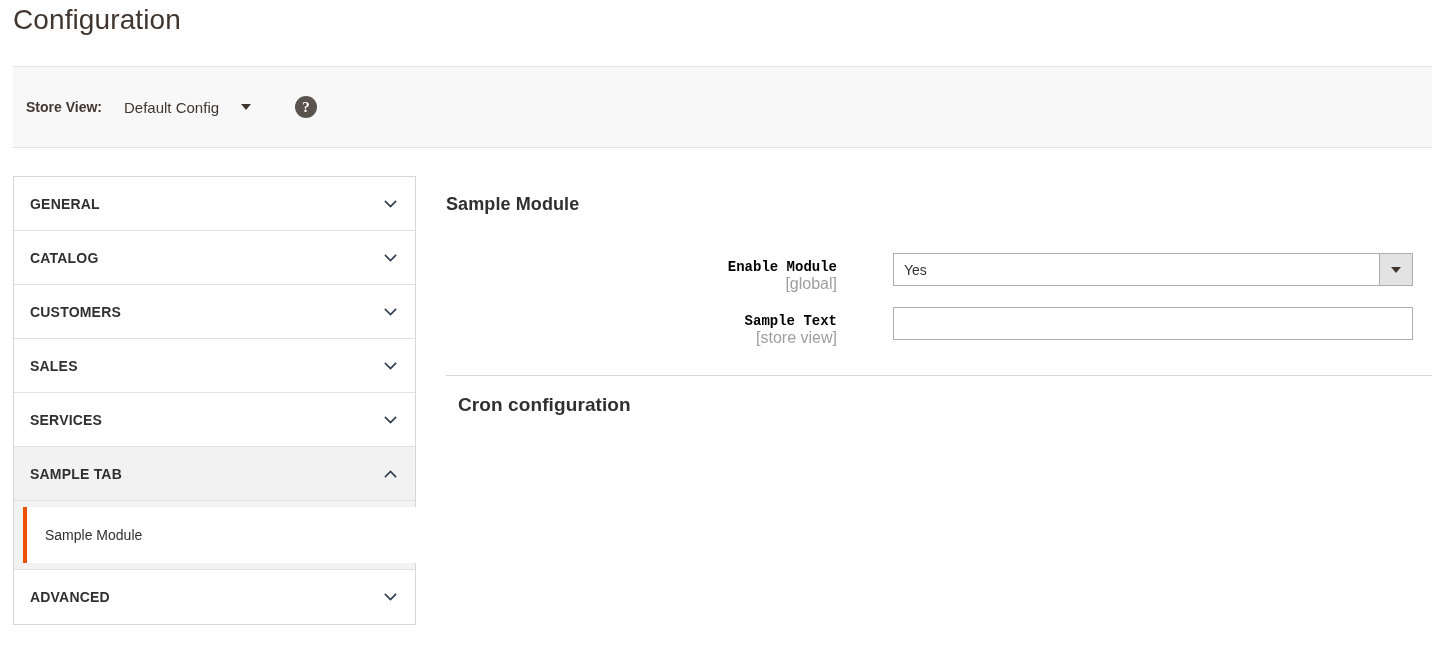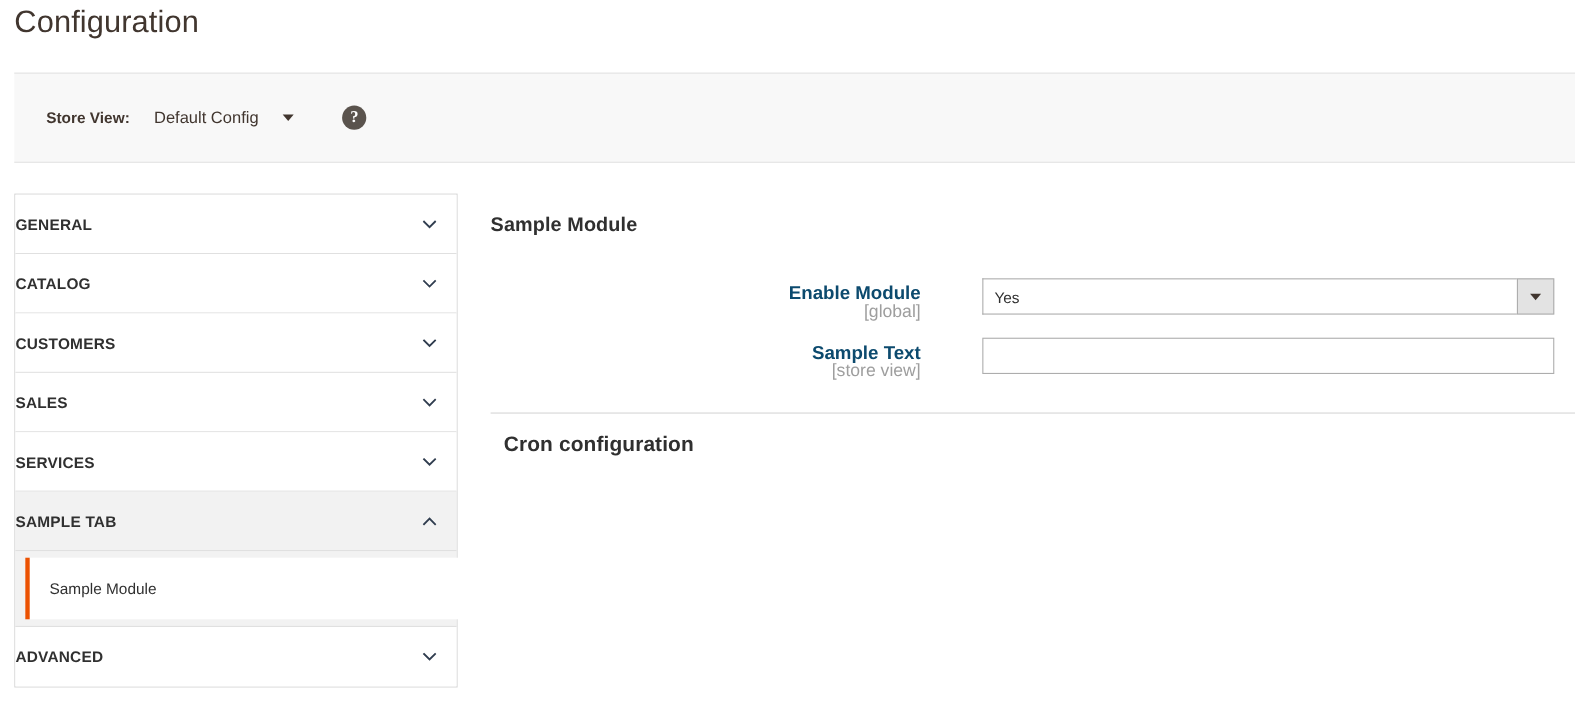--- a/index.html
+++ b/index.html
@@ -29,21 +29,21 @@
     position: absolute;
     left: 13px; top: 66px;
     width: 1419px; height: 82px;
     background: #f8f8f8;
     border-top: 1px solid #e3e3e3;
     border-bottom: 1px solid #e3e3e3;
     display: flex;
     align-items: center;
   }
   .switcher-label {
-    margin-left: 29px;
+    margin-left: 13px;
     font-size: 14px;
     font-weight: bold;
     color: #41362f;
     white-space: nowrap;
   }
   .switcher-select {
     margin-left: 22px;
     display: flex;
     align-items: center;
     cursor: pointer;
@@ -90,20 +90,21 @@
     height: 54px;
     display: flex;
     align-items: center;
     border-bottom: 1px solid #e0e0e0;
     background: #ffffff;
     cursor: pointer;
   }
   .nav-section:last-child > .nav-head { border-bottom: none; }
   .nav-head.active { background: #f2f2f2; }
   .nav-head .title {
+    margin-left: 16px;
     font-size: 14px;
     font-weight: bold;
     color: #303030;
     letter-spacing: 0.2px;
     text-transform: uppercase;
     white-space: nowrap;
   }
   .chev {
     position: absolute;
     right: 18px; top: 50%;
@@ -155,25 +156,26 @@
     align-items: flex-start;
     margin-bottom: 16px;
   }
   .field-label-wrap {
     width: 406px;
     text-align: right;
     padding-right: 15px;
     padding-top: 6px;
   }
   .field-label {
-    font-size: 17px;
-    font-weight: bold;
-    color: #0c4a6e;
+    font-size: 14px;
+    font-weight: bold;
+    color: #000000;
     line-height: 16px;
     white-space: nowrap;
+    font-family: Liberation Mono, monospace;
   }
   .field-scope {
     font-size: 16px;
     color: #9e9e9e;
     line-height: 15px;
     margin-top: 1px;
     white-space: nowrap;
   }
   .field-control { position: relative; padding-left: 41px; }
 

